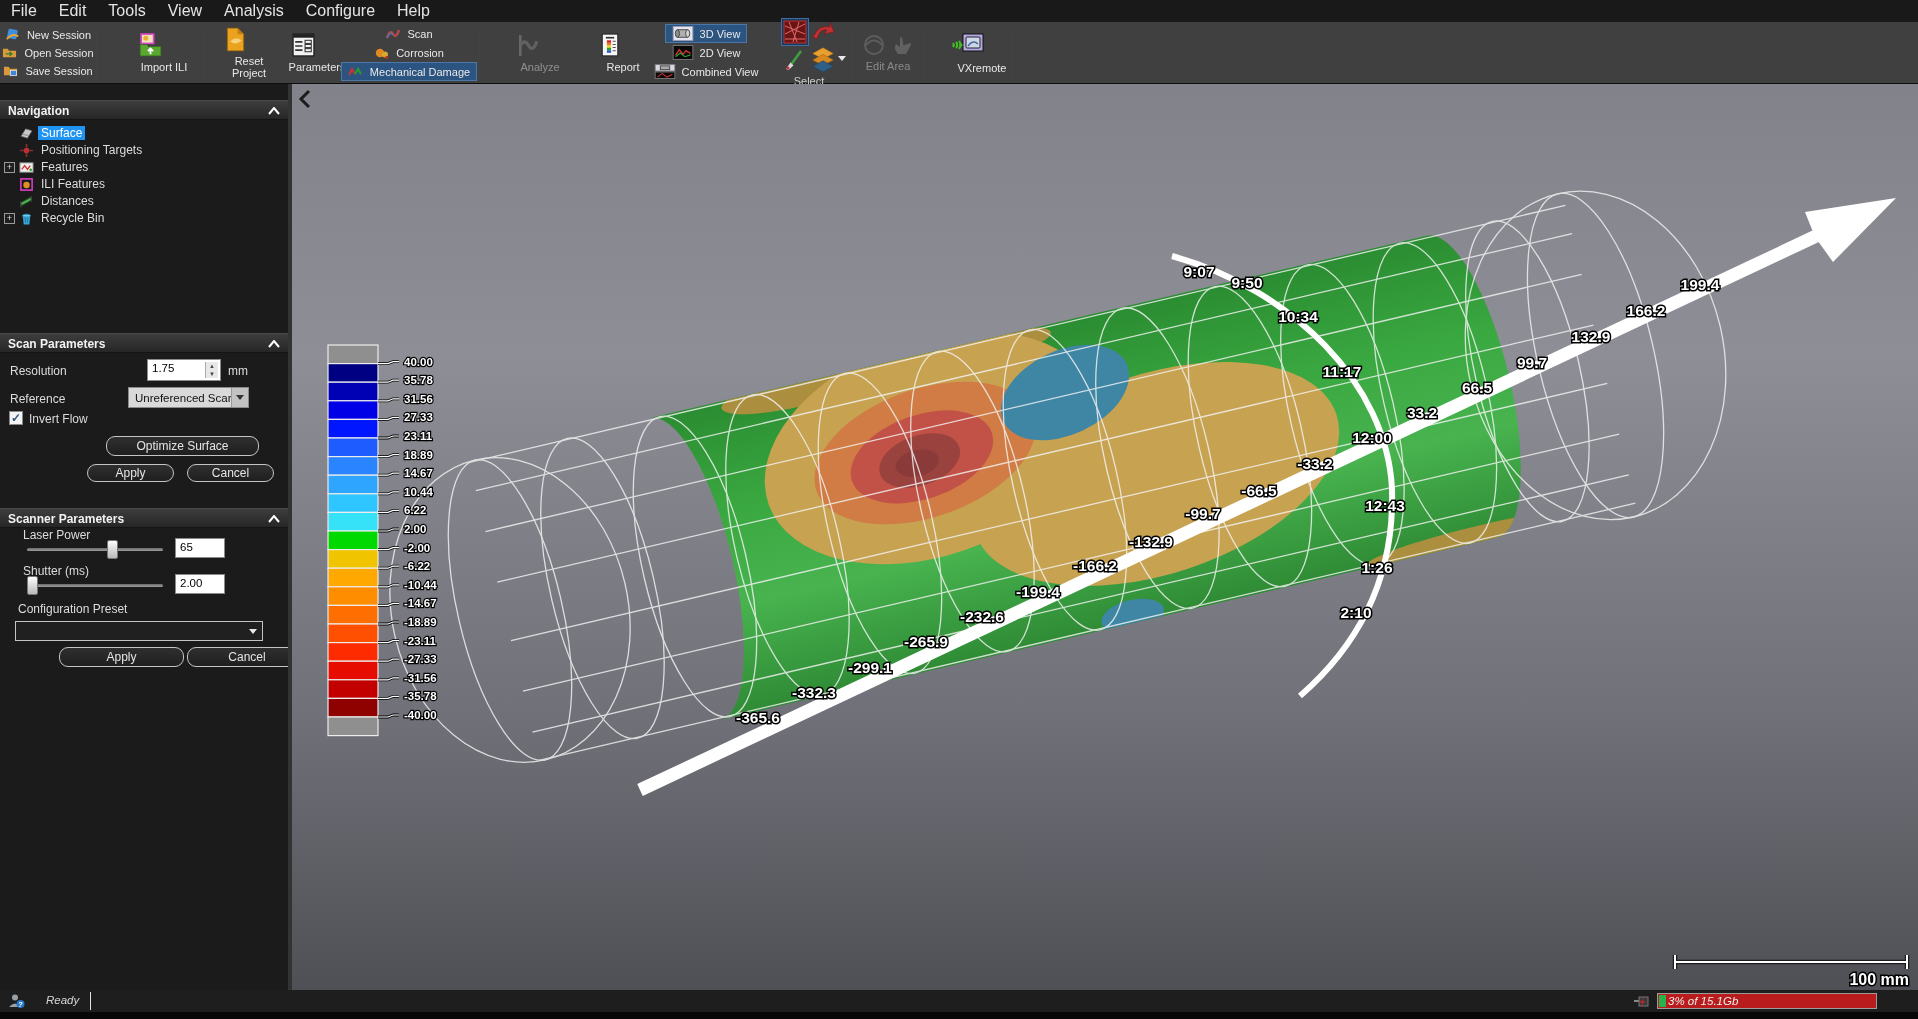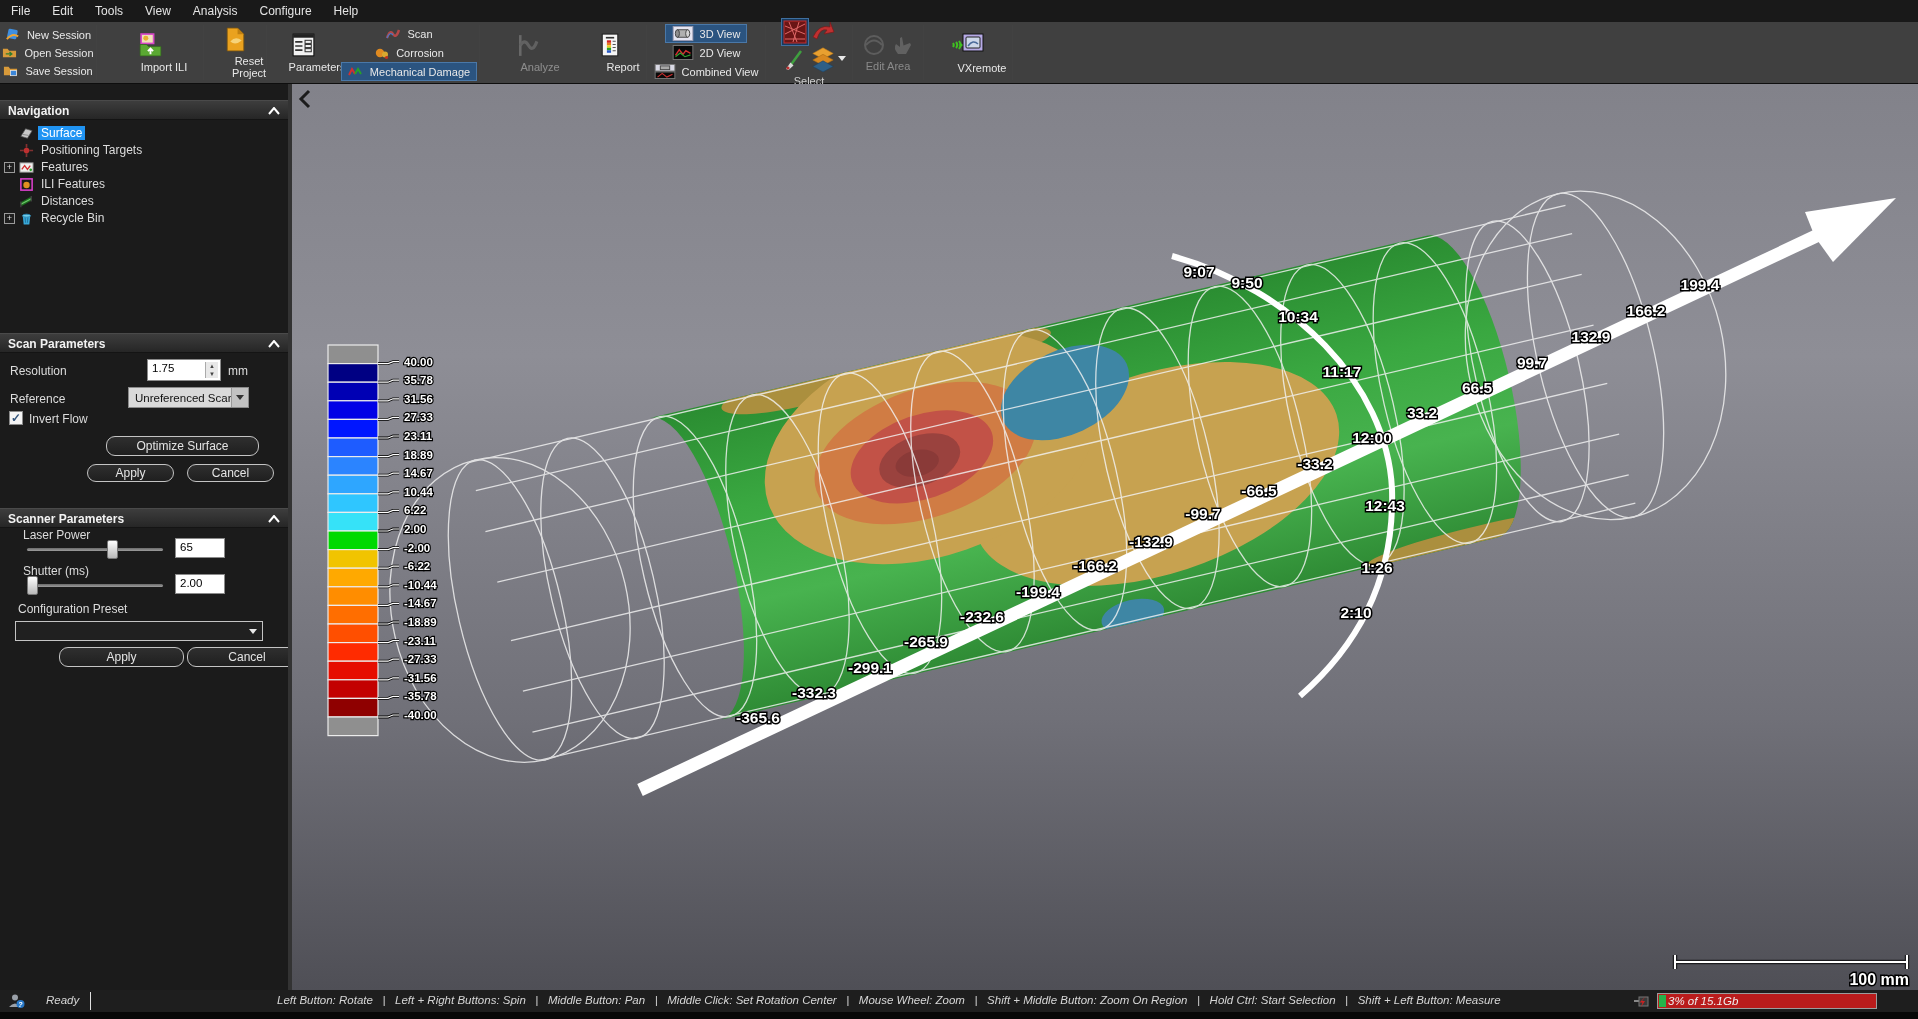--- a/index.html
+++ b/index.html
@@ -2,21 +2,21 @@
 <html><head>
 <meta charset="utf-8">
 <style>
   * { margin:0; padding:0; box-sizing:border-box; }
   html,body { width:1918px; height:1019px; overflow:hidden; background:#111;
     font-family:"Liberation Sans", sans-serif; }
   #app { position:relative; width:1918px; height:1019px; background:#1b1b1b; }
 
   
   #menubar { position:absolute; left:0; top:0; width:100%; height:22px; background:#191919;
-    display:flex; align-items:flex-start; color:#e4e4e4; font-size:12px; }
+    display:flex; align-items:flex-start; color:#e4e4e4; font-size:16px; }
   .menu-item { padding:0 11px; height:22px; line-height:22px; cursor:default; }
 
   
   #toolbar { position:absolute; left:0; top:22px; width:100%; height:62px; background:#404040;
     border-bottom:1px solid #0e0e0e; display:flex; align-items:stretch; color:#e8e8e8; font-size:11px; }
   .tb-divider { width:1px; background:#424242; margin:3px 0; }
   .tb-group { display:flex; flex-direction:column; justify-content:center; align-items:center; position:relative; }
   .tb-col { display:flex; flex-direction:column; align-items:center; justify-content:center; gap:2px; height:100%; }
   .tb-col .cap { text-align:center; line-height:12px;margin-left:28px; }
   .stack { display:flex; flex-direction:column; justify-content:center; height:100%; padding:2px 4px; }
@@ -697,21 +697,20 @@
     <span id="ready-icon" class="icon">
         <svg width="17" height="16" viewBox="0 0 17 16">
           <circle cx="7" cy="4.5" r="3" fill="#9aa0a8"></circle>
           <path d="M1 14 q6 -7 12 0 z" fill="#9aa0a8"></path>
           <circle cx="12.5" cy="11" r="4" fill="#2878c8"></circle>
           <text x="12.5" y="13.6" font-size="7" fill="#fff" text-anchor="middle" font-weight="bold">?</text>
         </svg>
       </span>
     <span id="ready-text">Ready</span>
     <span id="status-sep"></span>
-    <span id="hints">Left Button: Rotate   |   Left + Right Buttons: Spin   |   Middle Button: Pan   |   Middle Click: Set Rotation Center   |   Mouse Wheel: Zoom   |   Shift + Middle Button: Zoom On Region   |   Hold Ctrl: Start Selection   |   Shift + Left Button: Measure</span>
     <span id="plug-icon" class="icon">
         <svg width="18" height="14" viewBox="0 0 18 14">
           <path d="M1 7 h5" stroke="#888" stroke-width="2"></path>
           <rect x="6" y="3" width="9" height="9" fill="#3a3a3a" stroke="#777"></rect>
           <path d="M13 2 l-4 5 h3 l-4 6 1.5 -4.5 h-3 z" fill="#d02020"></path>
         </svg>
       </span>
     <div id="progress">
       <div class="fill"></div>
       <span class="ptext">3% of 15.1Gb</span>

